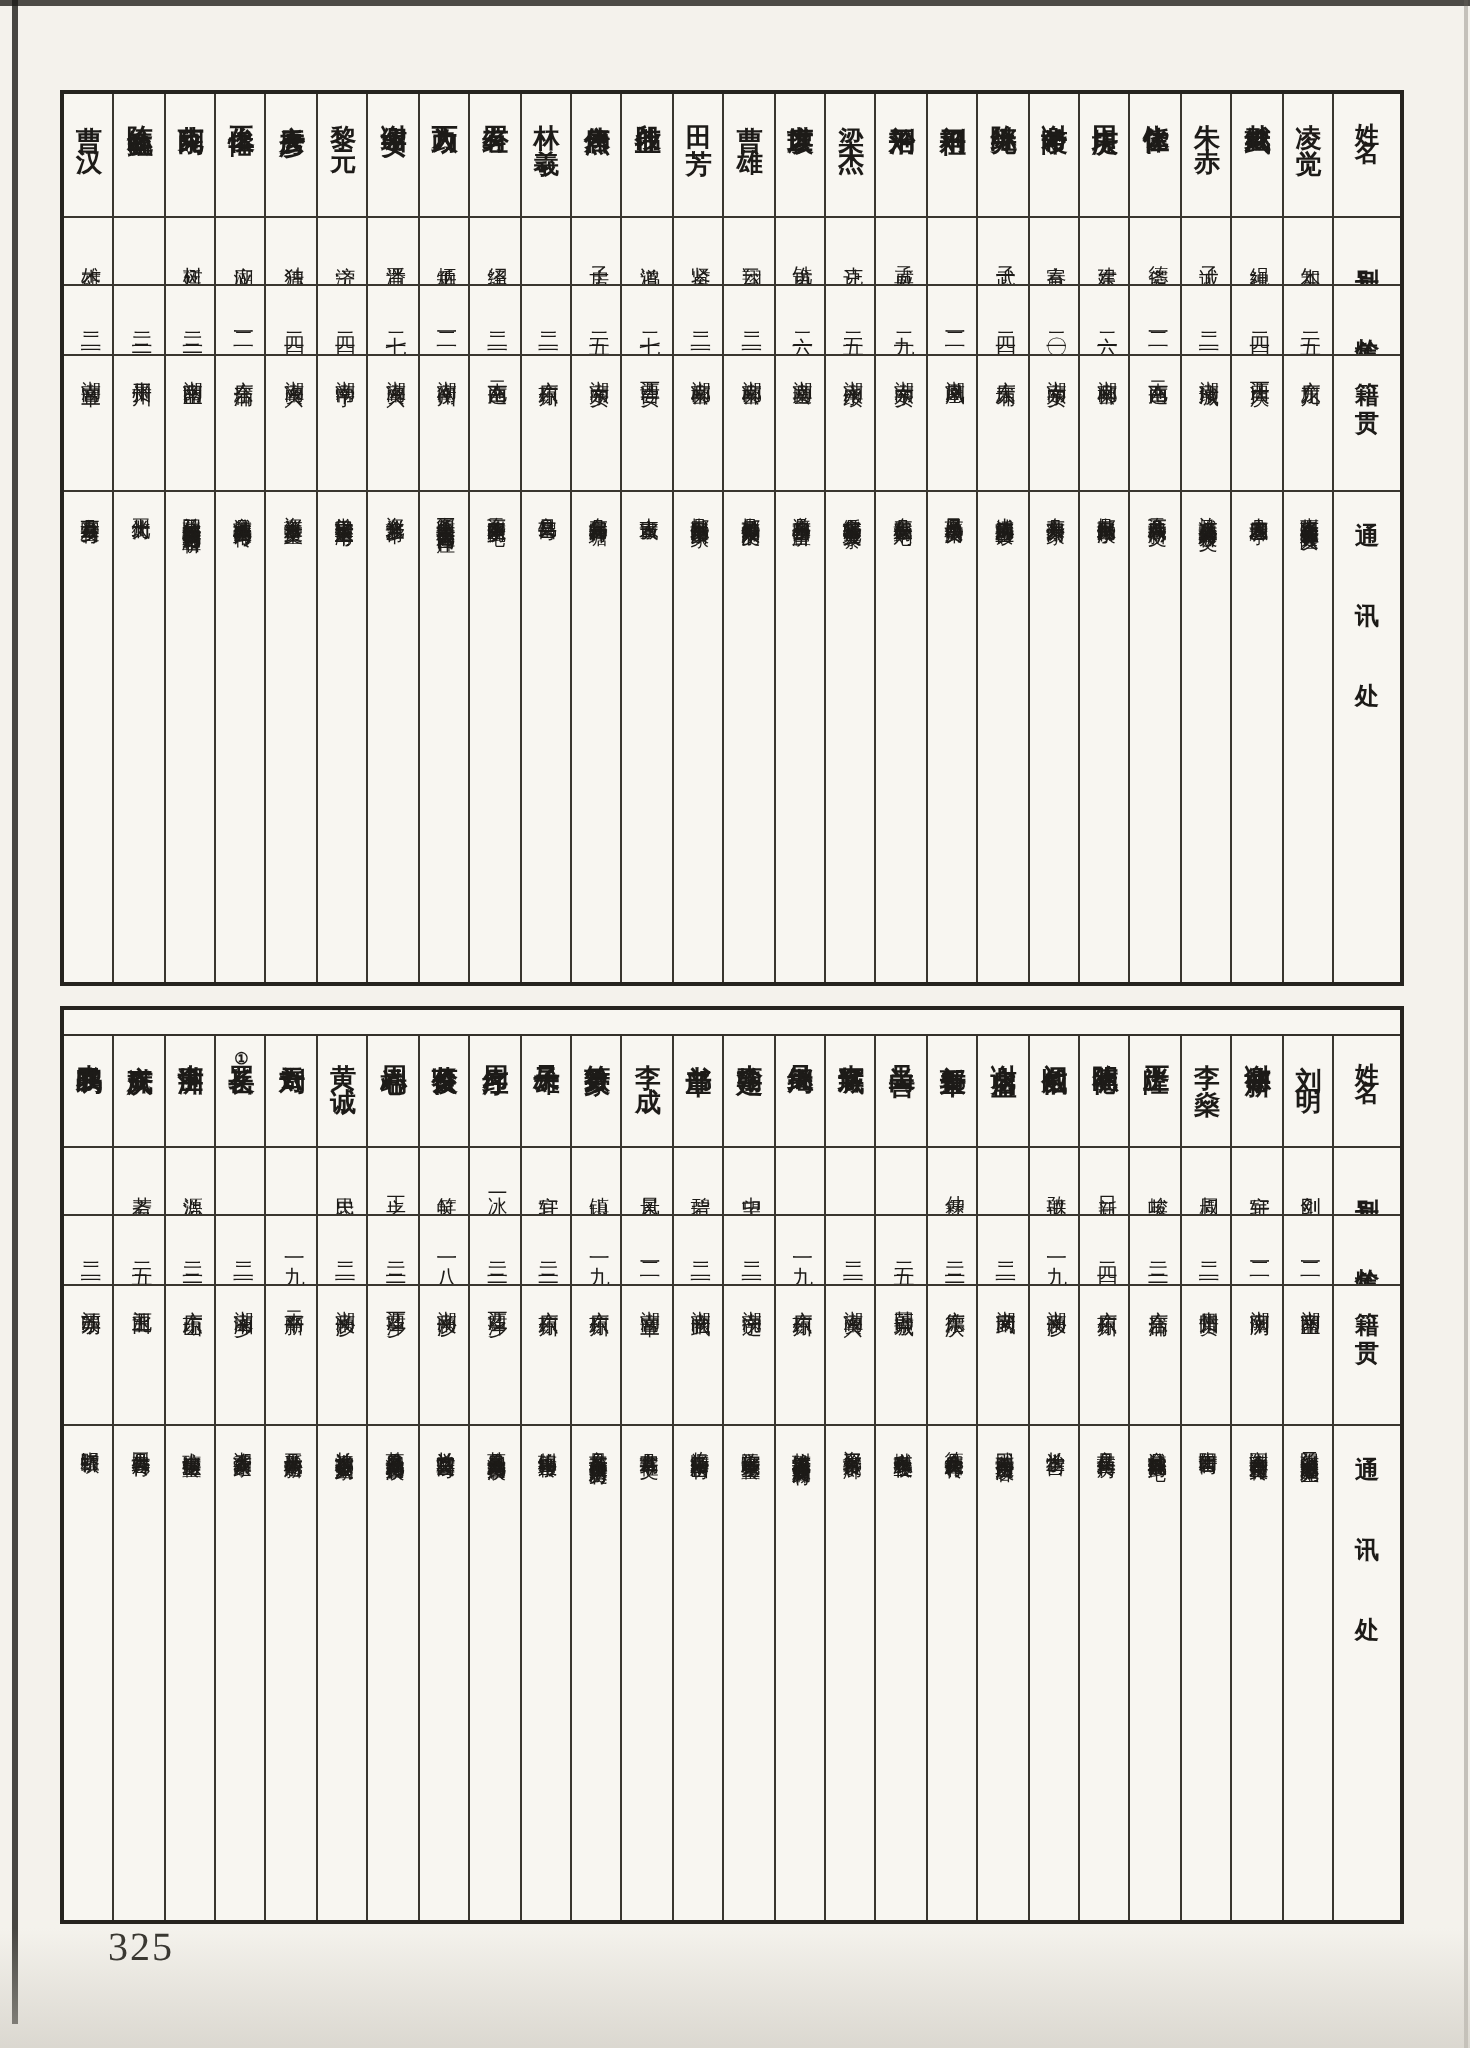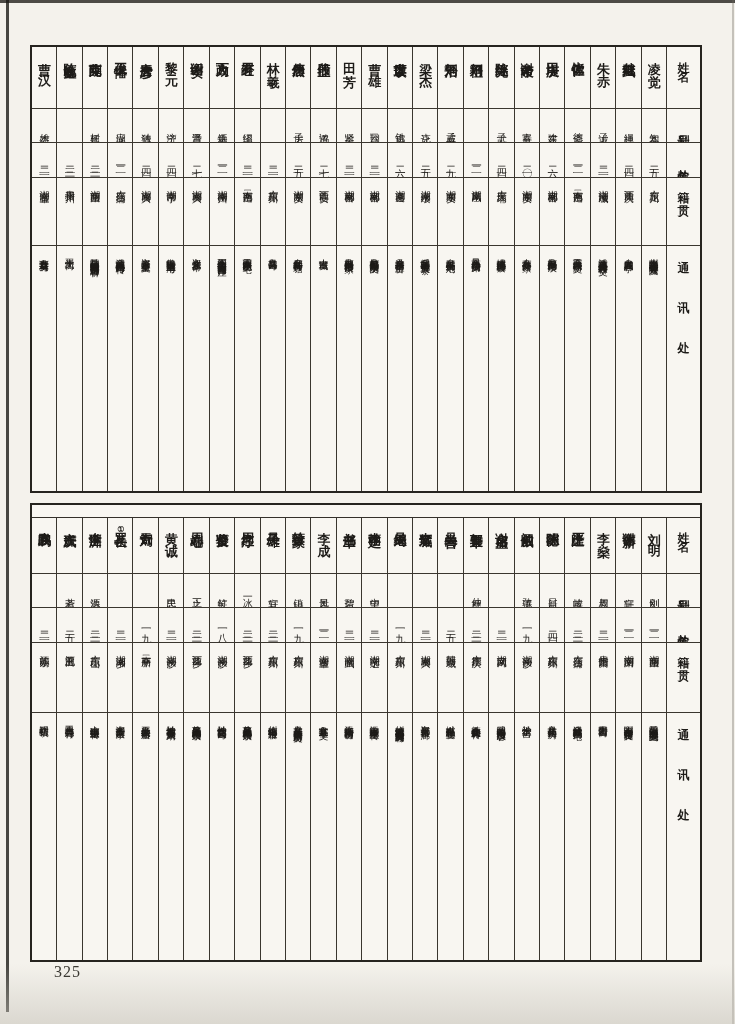--- a/index.html
+++ b/index.html
@@ -56,21 +56,21 @@
   .note{font-size:8px;letter-spacing:0;}
 
   .h-name{font-size:12px;font-weight:700;letter-spacing:8px;}
   .h-byname{font-size:12px;font-weight:700;letter-spacing:1px;}
   .h-age{font-size:12px;font-weight:700;letter-spacing:0;}
   .h-origin{font-size:12px;font-weight:700;letter-spacing:14px;}
   .h-addr{font-size:12px;font-weight:700;letter-spacing:40px;}
 
   #page-number{
     position:absolute;left:54px;top:963px;
-    font-size:16px;color:#3a3832;letter-spacing:1px;
+    font-size:20px;color:#3a3832;letter-spacing:1px;
     font-family:"Liberation Serif", serif;
   }
 </style>
 </head>
 <body>
 
 <div class="edge edge-top"></div>
 <div class="edge edge-left"></div>
 <div class="edge edge-right"></div>
 <div class="edge edge-bottom"></div>

